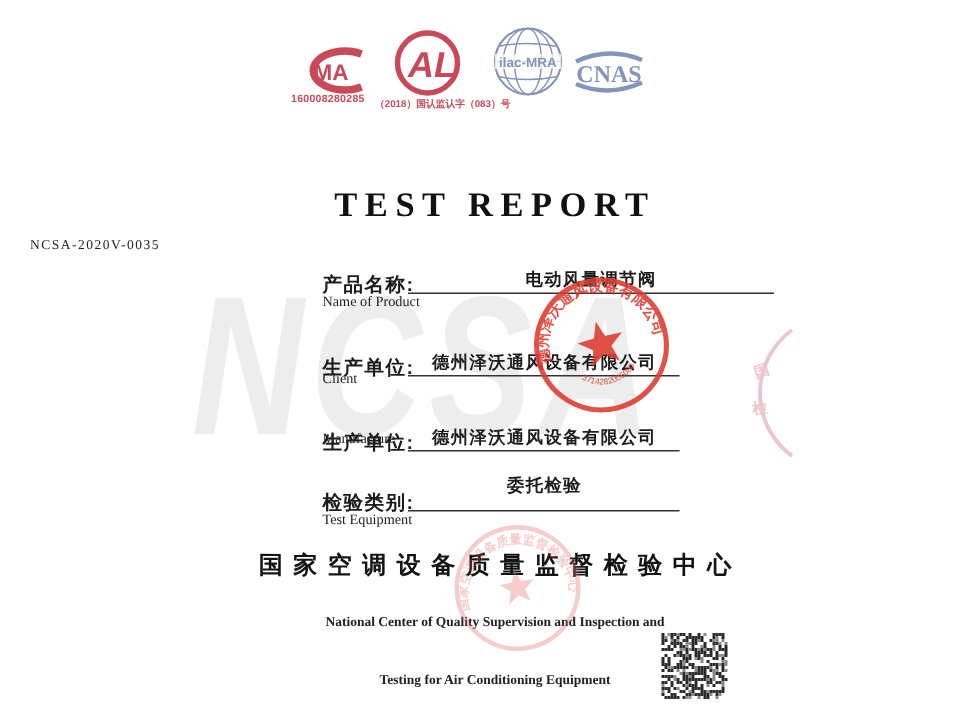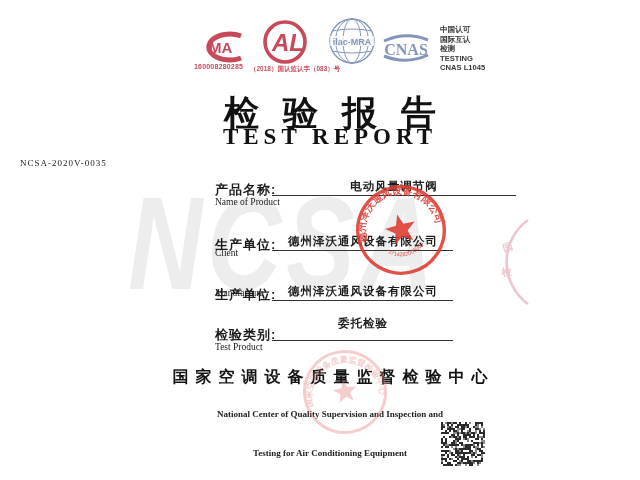--- a/index.html
+++ b/index.html
@@ -74,29 +74,21 @@
     <rect x="2" y="19" width="44" height="10" fill="#ffffff" opacity="0.75"></rect>
     <text x="24" y="27.5" text-anchor="middle" font-size="9" font-weight="bold" font-family="Liberation Sans, sans-serif" fill="#8495ba">ilac-MRA</text>
   </svg>
 
   <svg class="logo" style="left:380px;top:30px" width="52" height="36" viewBox="0 0 52 36">
     <path d="M 4,11 Q 26,1 48,10" fill="none" stroke="#8495ba" stroke-width="3"></path>
     <path d="M 4,26 Q 26,35 48,25" fill="none" stroke="#8495ba" stroke-width="3"></path>
     <text x="26" y="24.5" text-anchor="middle" font-size="16" font-weight="bold" font-family="Liberation Serif, serif" fill="#8495ba">CNAS</text>
   </svg>
 
-  <div class="accred">
-    <div>中国认可</div>
-    <div>国际互认</div>
-    <div>检测</div>
-    <div>TESTING</div>
-    <div>CNAS L1045</div>
-  </div>
-
-  <div class="title-zh">检验报告</div>
+
   <div class="title-en">TEST REPORT</div>
   <div class="report-no">NCSA-2020V-0035</div>
 
   <div>
     <div class="f-label-zh" style="top:181px">产品名称:</div>
     <div class="f-label-en" style="top:197px">Name of Product</div>
     <div class="f-value" style="top:179px;width:244px">电动风量调节阀</div>
     <div class="f-line" style="top:195px;width:244px"></div>
   </div>
   <div>
@@ -106,21 +98,21 @@
     <div class="f-line" style="top:250px;width:181px"></div>
   </div>
   <div>
     <div class="f-label-zh" style="top:286px">生产单位:</div>
     <div class="f-label-en" style="top:288px">Manufacture</div>
     <div class="f-value" style="top:284px">德州泽沃通风设备有限公司</div>
     <div class="f-line" style="top:300px;width:181px"></div>
   </div>
   <div>
     <div class="f-label-zh" style="top:326px">检验类别:</div>
-    <div class="f-label-en" style="top:342px">Test Product</div>
+    <div class="f-label-en" style="top:342px">Test Equipment</div>
     <div class="f-value" style="top:316px">委托检验</div>
     <div class="f-line" style="top:340px;width:181px"></div>
   </div>
 
   <div class="inst-zh">国家空调设备质量监督检验中心</div>
   <div class="inst-en inst-en1">National Center of Quality Supervision and Inspection and</div>
   <div class="inst-en inst-en2">Testing for Air Conditioning Equipment</div>
 
   <svg class="stamp" style="left:354px;top:183px;opacity:0.88" width="94" height="94" viewBox="0 0 100 100">
     <g transform="rotate(-14 50 50)">

